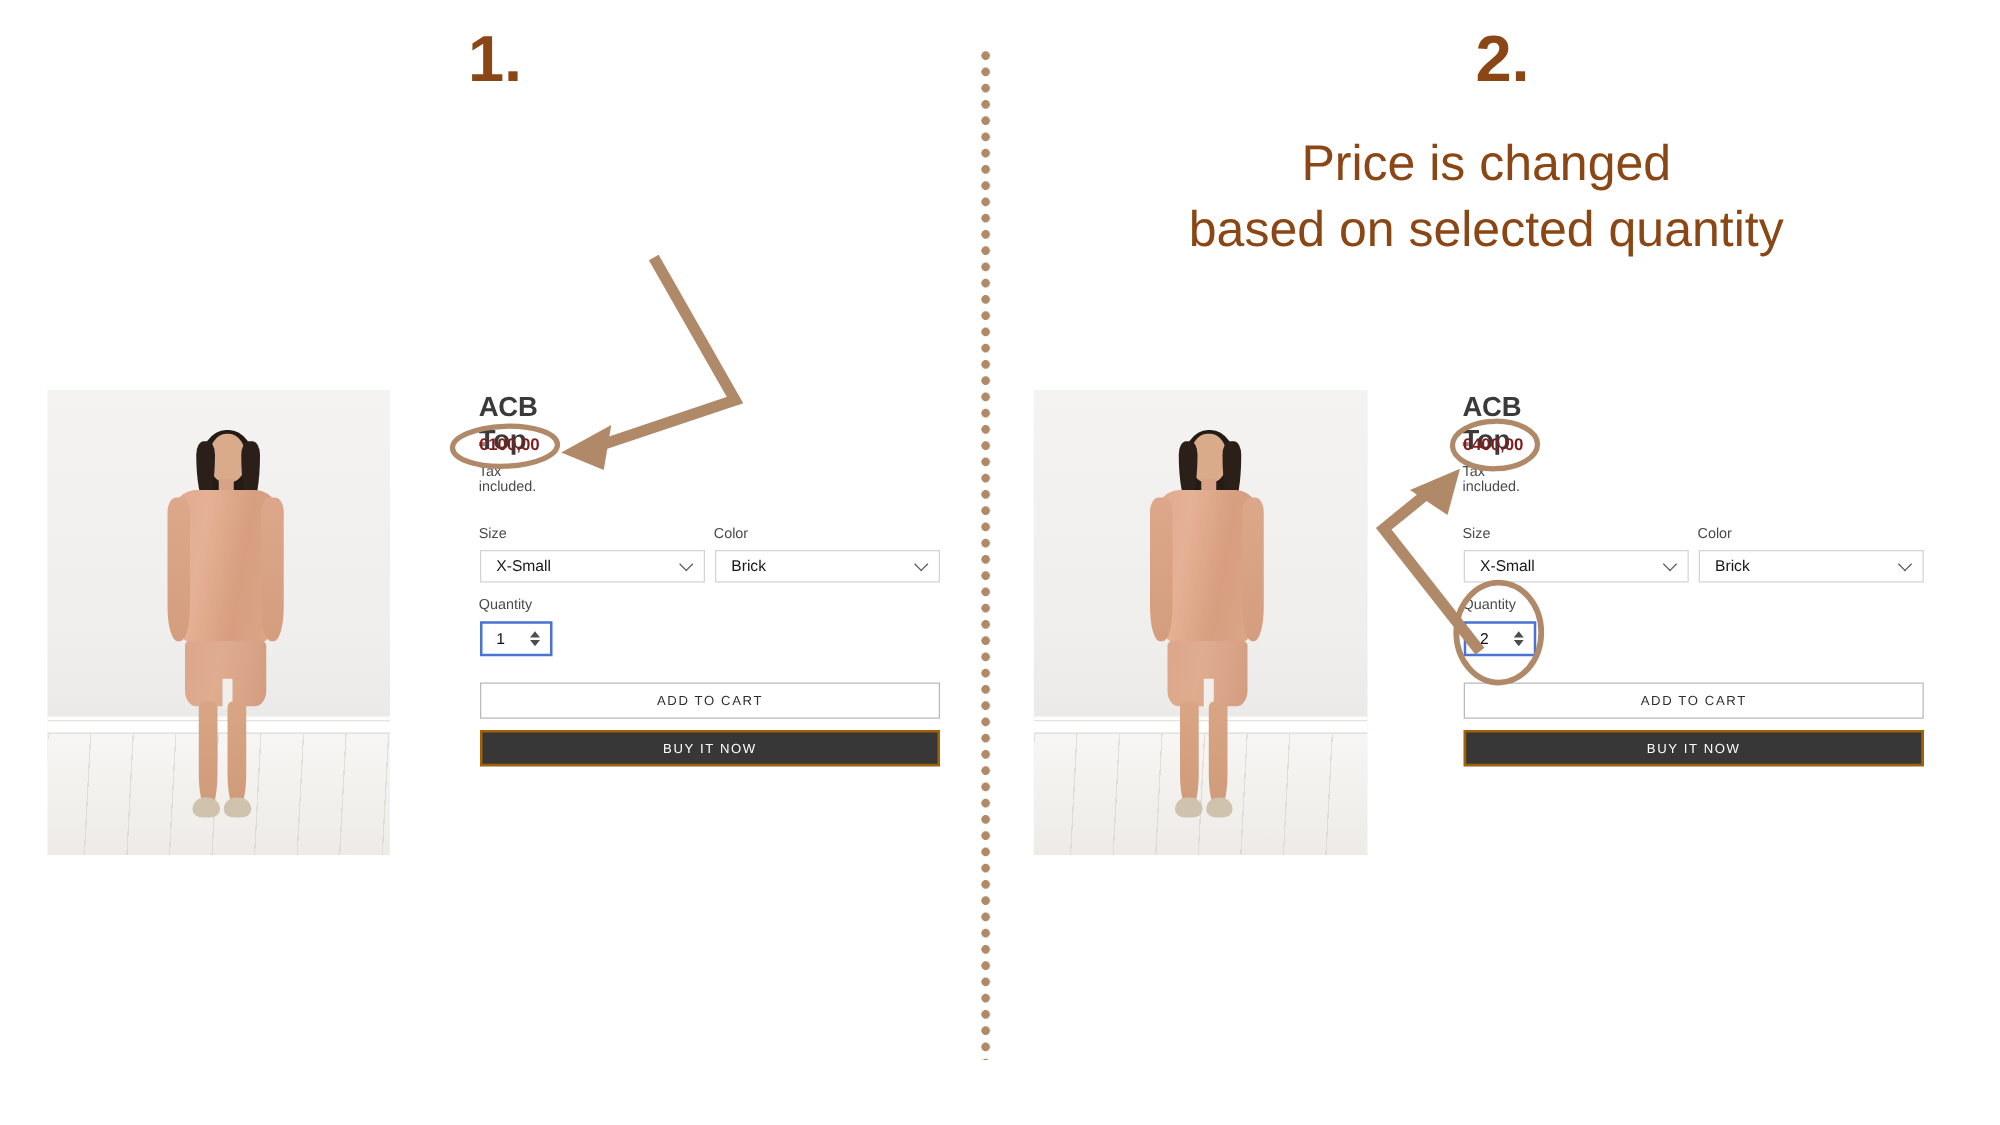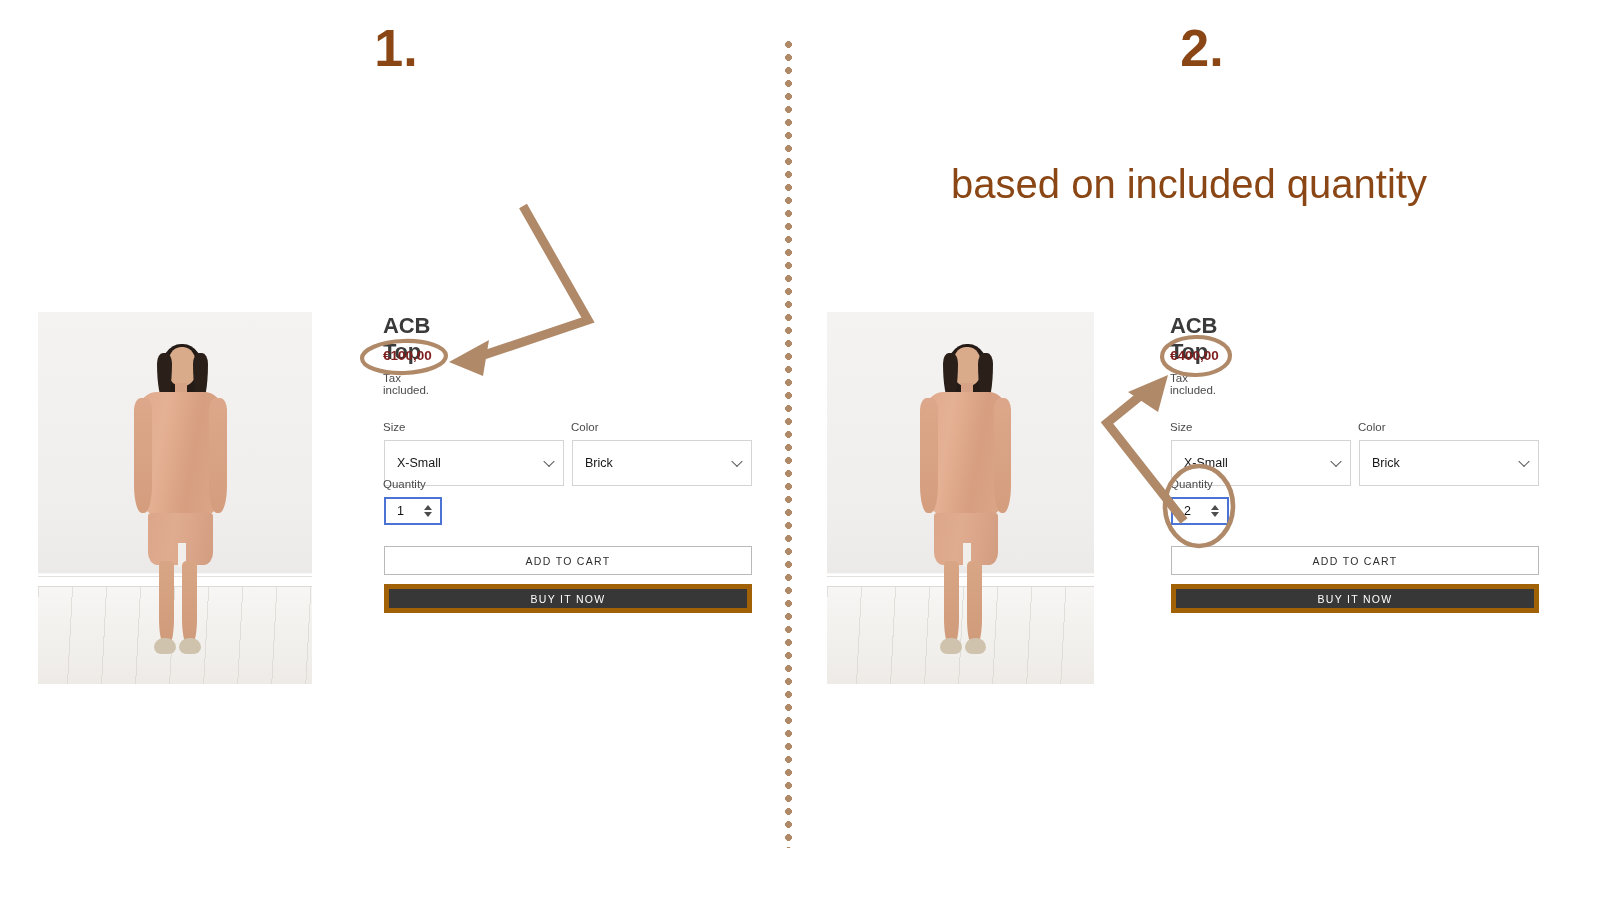--- a/index.html
+++ b/index.html
@@ -130,21 +130,21 @@
   }
   .f-label{
     position:absolute;
     font-size:11.5px;color:#4a4a4a;
   }
   .sel{
     position:absolute;
     box-sizing:border-box;
     background:#ffffff;
     border:1px solid #d4d4d4;
-    height:46px;
+    height:26px;
     font-size:12.5px;
     color:#161616;
     display:flex;align-items:center;
     padding-left:12px;
   }
   .sel .chev{
     position:absolute;right:10px;top:50%;
     width:7px;height:7px;
     border-right:1.4px solid #5a5a5a;
     border-bottom:1.4px solid #5a5a5a;
@@ -169,36 +169,37 @@
   .spin .up{border-left:4px solid transparent;border-right:4px solid transparent;border-bottom:5px solid #4d4d4d;}
   .spin .dn{border-left:4px solid transparent;border-right:4px solid transparent;border-top:5px solid #4d4d4d;}
 
   .btn{
     position:absolute;box-sizing:border-box;
     height:29px;
     display:flex;align-items:center;justify-content:center;
     font-size:10.5px;font-weight:normal;letter-spacing:1.3px;
   }
   .btn.cart{background:#ffffff;border:1px solid #b9b9b9;color:#2e2e2e;}
-  .btn.buy{background:#373737;border:5px solid #a16207;color:#ffffff;}
+  .btn.buy{background:#373737;border:2px solid #a16207;color:#ffffff;}
 
   
   .anno{position:absolute;left:0;top:0;width:1600px;height:900px;pointer-events:none;}
 </style>
 </head>
 <body>
 
 <div class="canvas">
 
   <div class="divider"></div>
 
   <div class="step-num" style="left:246px;top:22px;width:300px;">1.</div>
 
   <div class="step-num" style="left:1052px;top:22px;width:300px;">2.</div>
-  <div class="step-title" style="left:889px;top:158px;width:600px;">based on included quantity</div>
+  <div class="step-title" style="left:889px;top:105px;width:600px;">Price is changed</div>
+  <div class="step-title" style="left:889px;top:158px;width:600px;">based on selected quantity</div>
 
   <div class="panel">
 
     <div class="prod-img" style="left:38px;top:312px;width:274px;height:372px;">
       <div class="ph-wall"></div>
       <div class="ph-floor"></div>
       <div class="ph-baseboard"></div>
       <div class="ph-hair" style="left:44.5%;top:8.5%;width:16%;height:13%;"></div>
       <div class="ph-head" style="left:47%;top:9.5%;width:11%;height:10.5%;"></div>
       <div class="ph-hair2" style="left:43.5%;top:11%;width:5.5%;height:13%;"></div>

